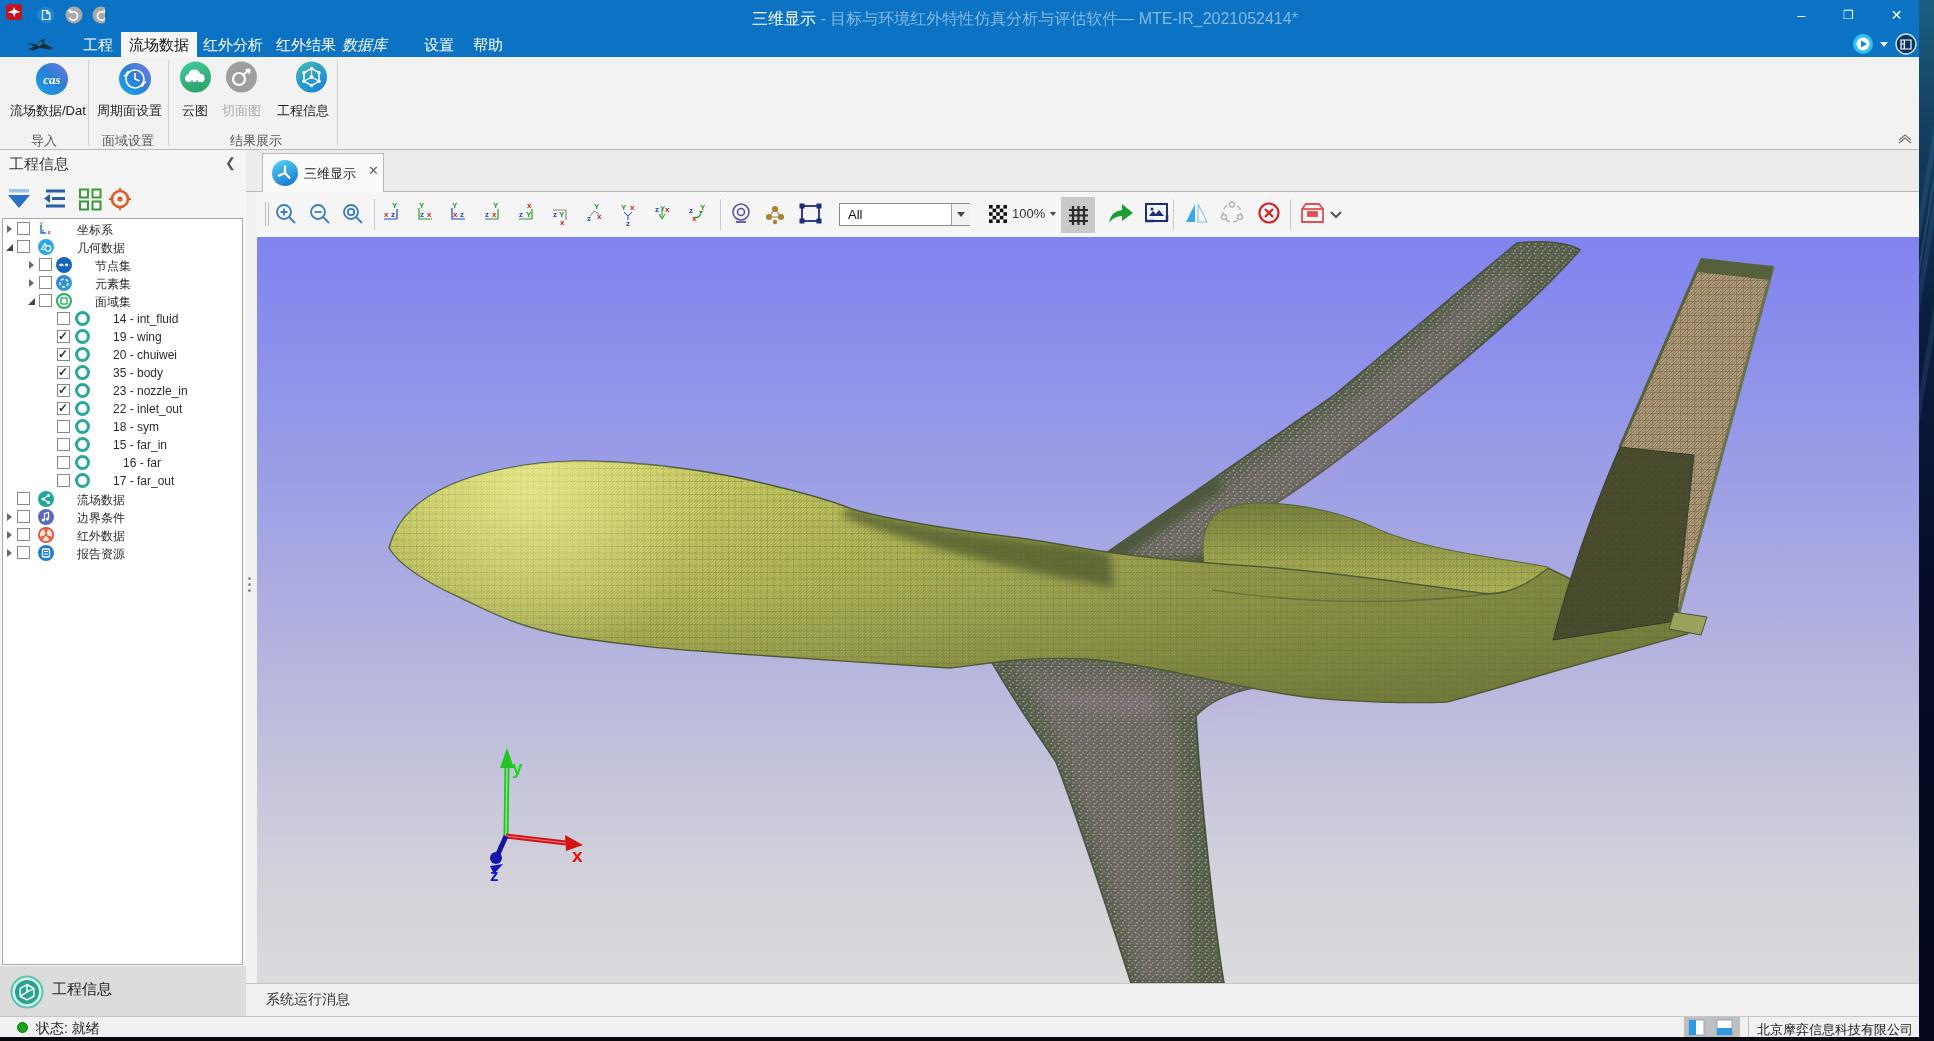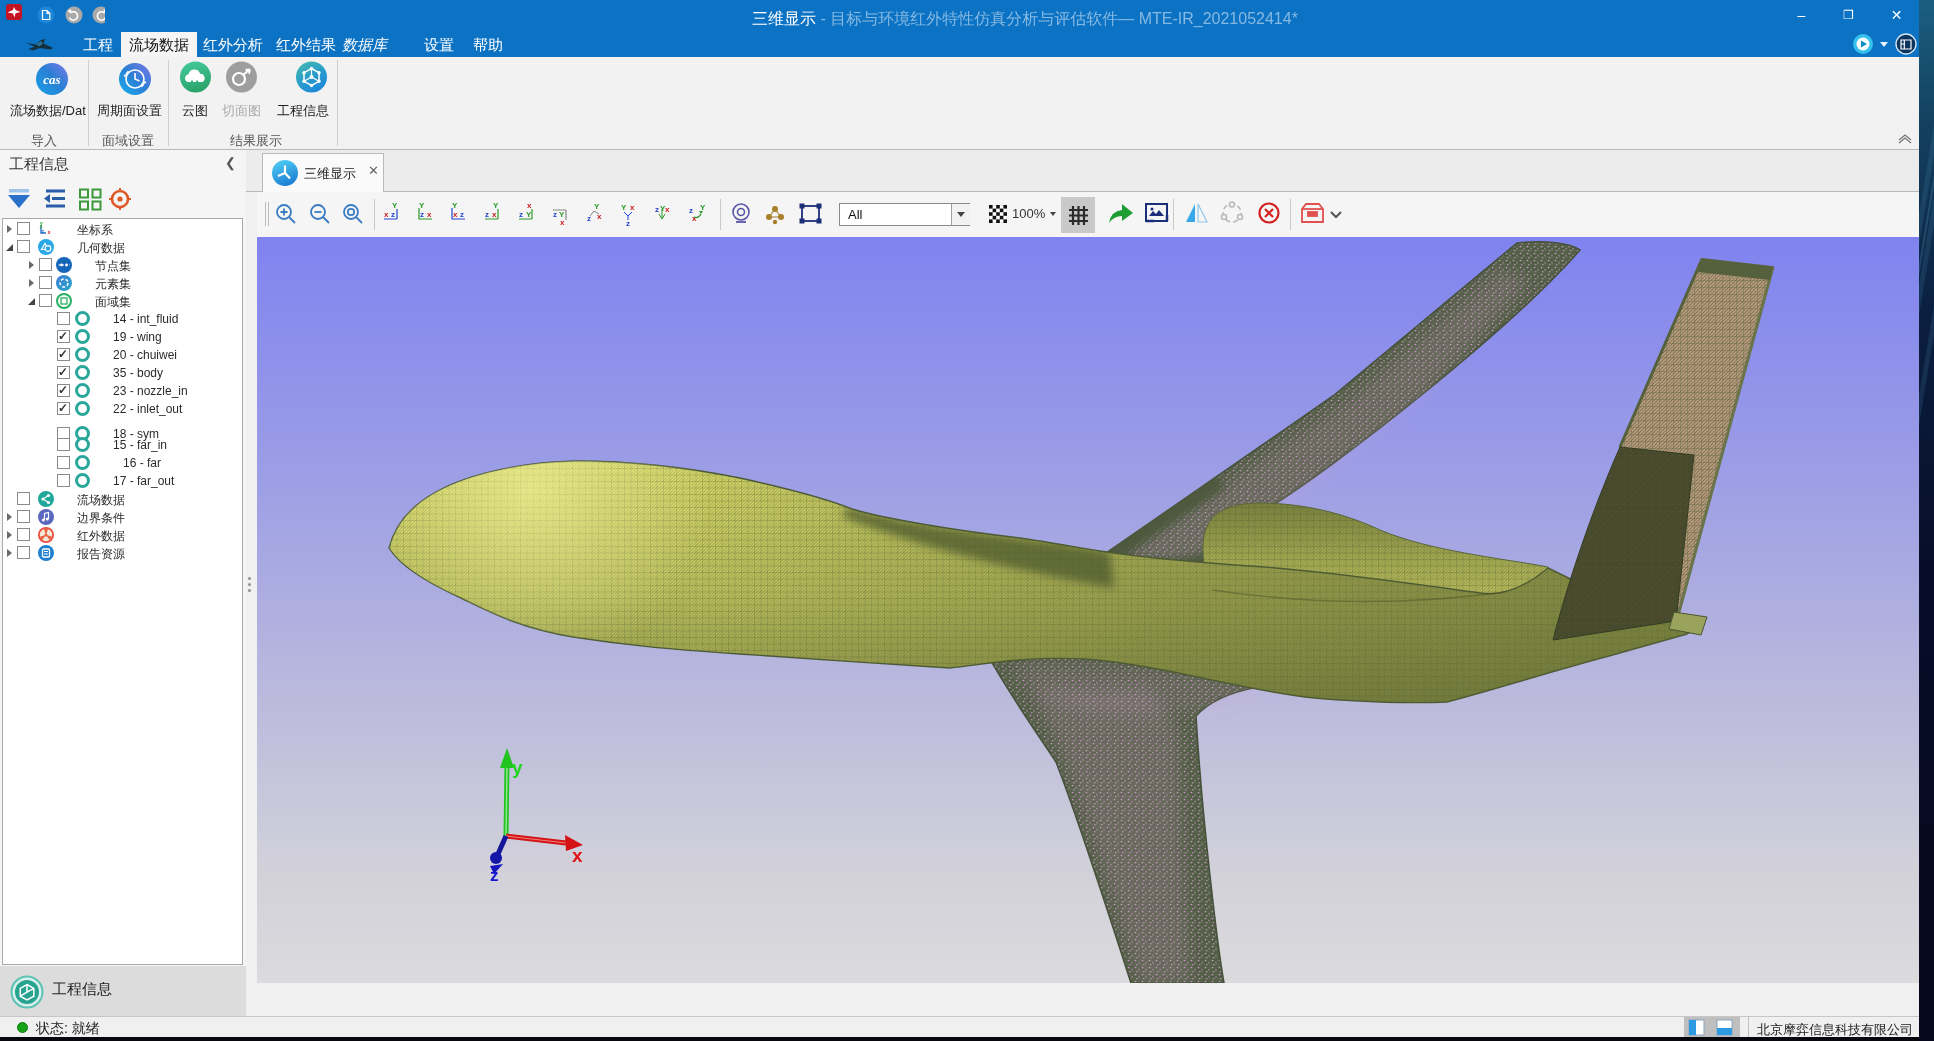--- a/index.html
+++ b/index.html
@@ -312,21 +312,21 @@
           <span class="ring" style="left:72px"></span>
           <span class="txt" style="left:110px">23 - nozzle_in</span>
         </div>
     <div class="trow" style="top:181px">
           <span class="cb" style="left:54px">
             <span class="ckm">✓</span>
           </span>
           <span class="ring" style="left:72px"></span>
           <span class="txt" style="left:110px">22 - inlet_out</span>
         </div>
-    <div class="trow" style="top:206px">
+    <div class="trow" style="top:199px">
           <span class="cb" style="left:54px"></span>
           <span class="ring" style="left:72px"></span>
           <span class="txt" style="left:110px">18 - sym</span>
         </div>
     <div class="trow" style="top:217px">
           <span class="cb" style="left:54px"></span>
           <span class="ring" style="left:72px"></span>
           <span class="txt" style="left:110px">15 - far_in</span>
         </div>
     <div class="trow" style="top:235px">
@@ -685,20 +685,23 @@
   <line x1="506" y1="836" x2="566" y2="843" stroke="#f08080" stroke-width="1.2"></line>
   <path d="M565 835 L583 845 L566 851 Z" fill="#d41414"></path>
   <text x="572" y="862" font-size="19" font-weight="bold" fill="#e01414">x</text>
   <line x1="506" y1="836" x2="498" y2="854" stroke="#15159a" stroke-width="5"></line>
   <circle cx="496" cy="858" r="6" fill="#1515aa"></circle>
   <path d="M490 866 L503 864 L494 874 Z" fill="#1515c0"></path>
   <text x="490" y="881" font-size="17" font-weight="bold" fill="#1515d0">z</text>
 </g>
 </svg>
 </div>
+<div class="abs" id="msgbar">
+      <span>系统运行消息</span>
+    </div>
 <div class="abs" id="statusbar">
   <div class="abs" style="left:17px;top:5px;width:11px;height:11px;border-radius:50%;background:#17a317;border:1px solid #0d7a0d;"></div>
   <div class="abs" style="left:36px;top:3px;font-size:14px;color:#222;">状态: 就绪</div>
   <div class="abs" style="left:1684px;top:0px;width:56px;height:21px;background:#bfbfbf;"></div>
   <svg class="abs" style="left:1688px;top:2px" width="50" height="17" viewBox="0 0 50 17">
     <rect x="1" y="1" width="15" height="15" fill="#fff" stroke="#8aa8c0" stroke-width="1"></rect>
     <rect x="1" y="1" width="7" height="15" fill="#2e9ae2"></rect>
     <rect x="29" y="1" width="15" height="15" fill="#fff" stroke="#8aa8c0" stroke-width="1"></rect>
     <rect x="29" y="9" width="15" height="7" fill="#2e9ae2"></rect>
   </svg>

